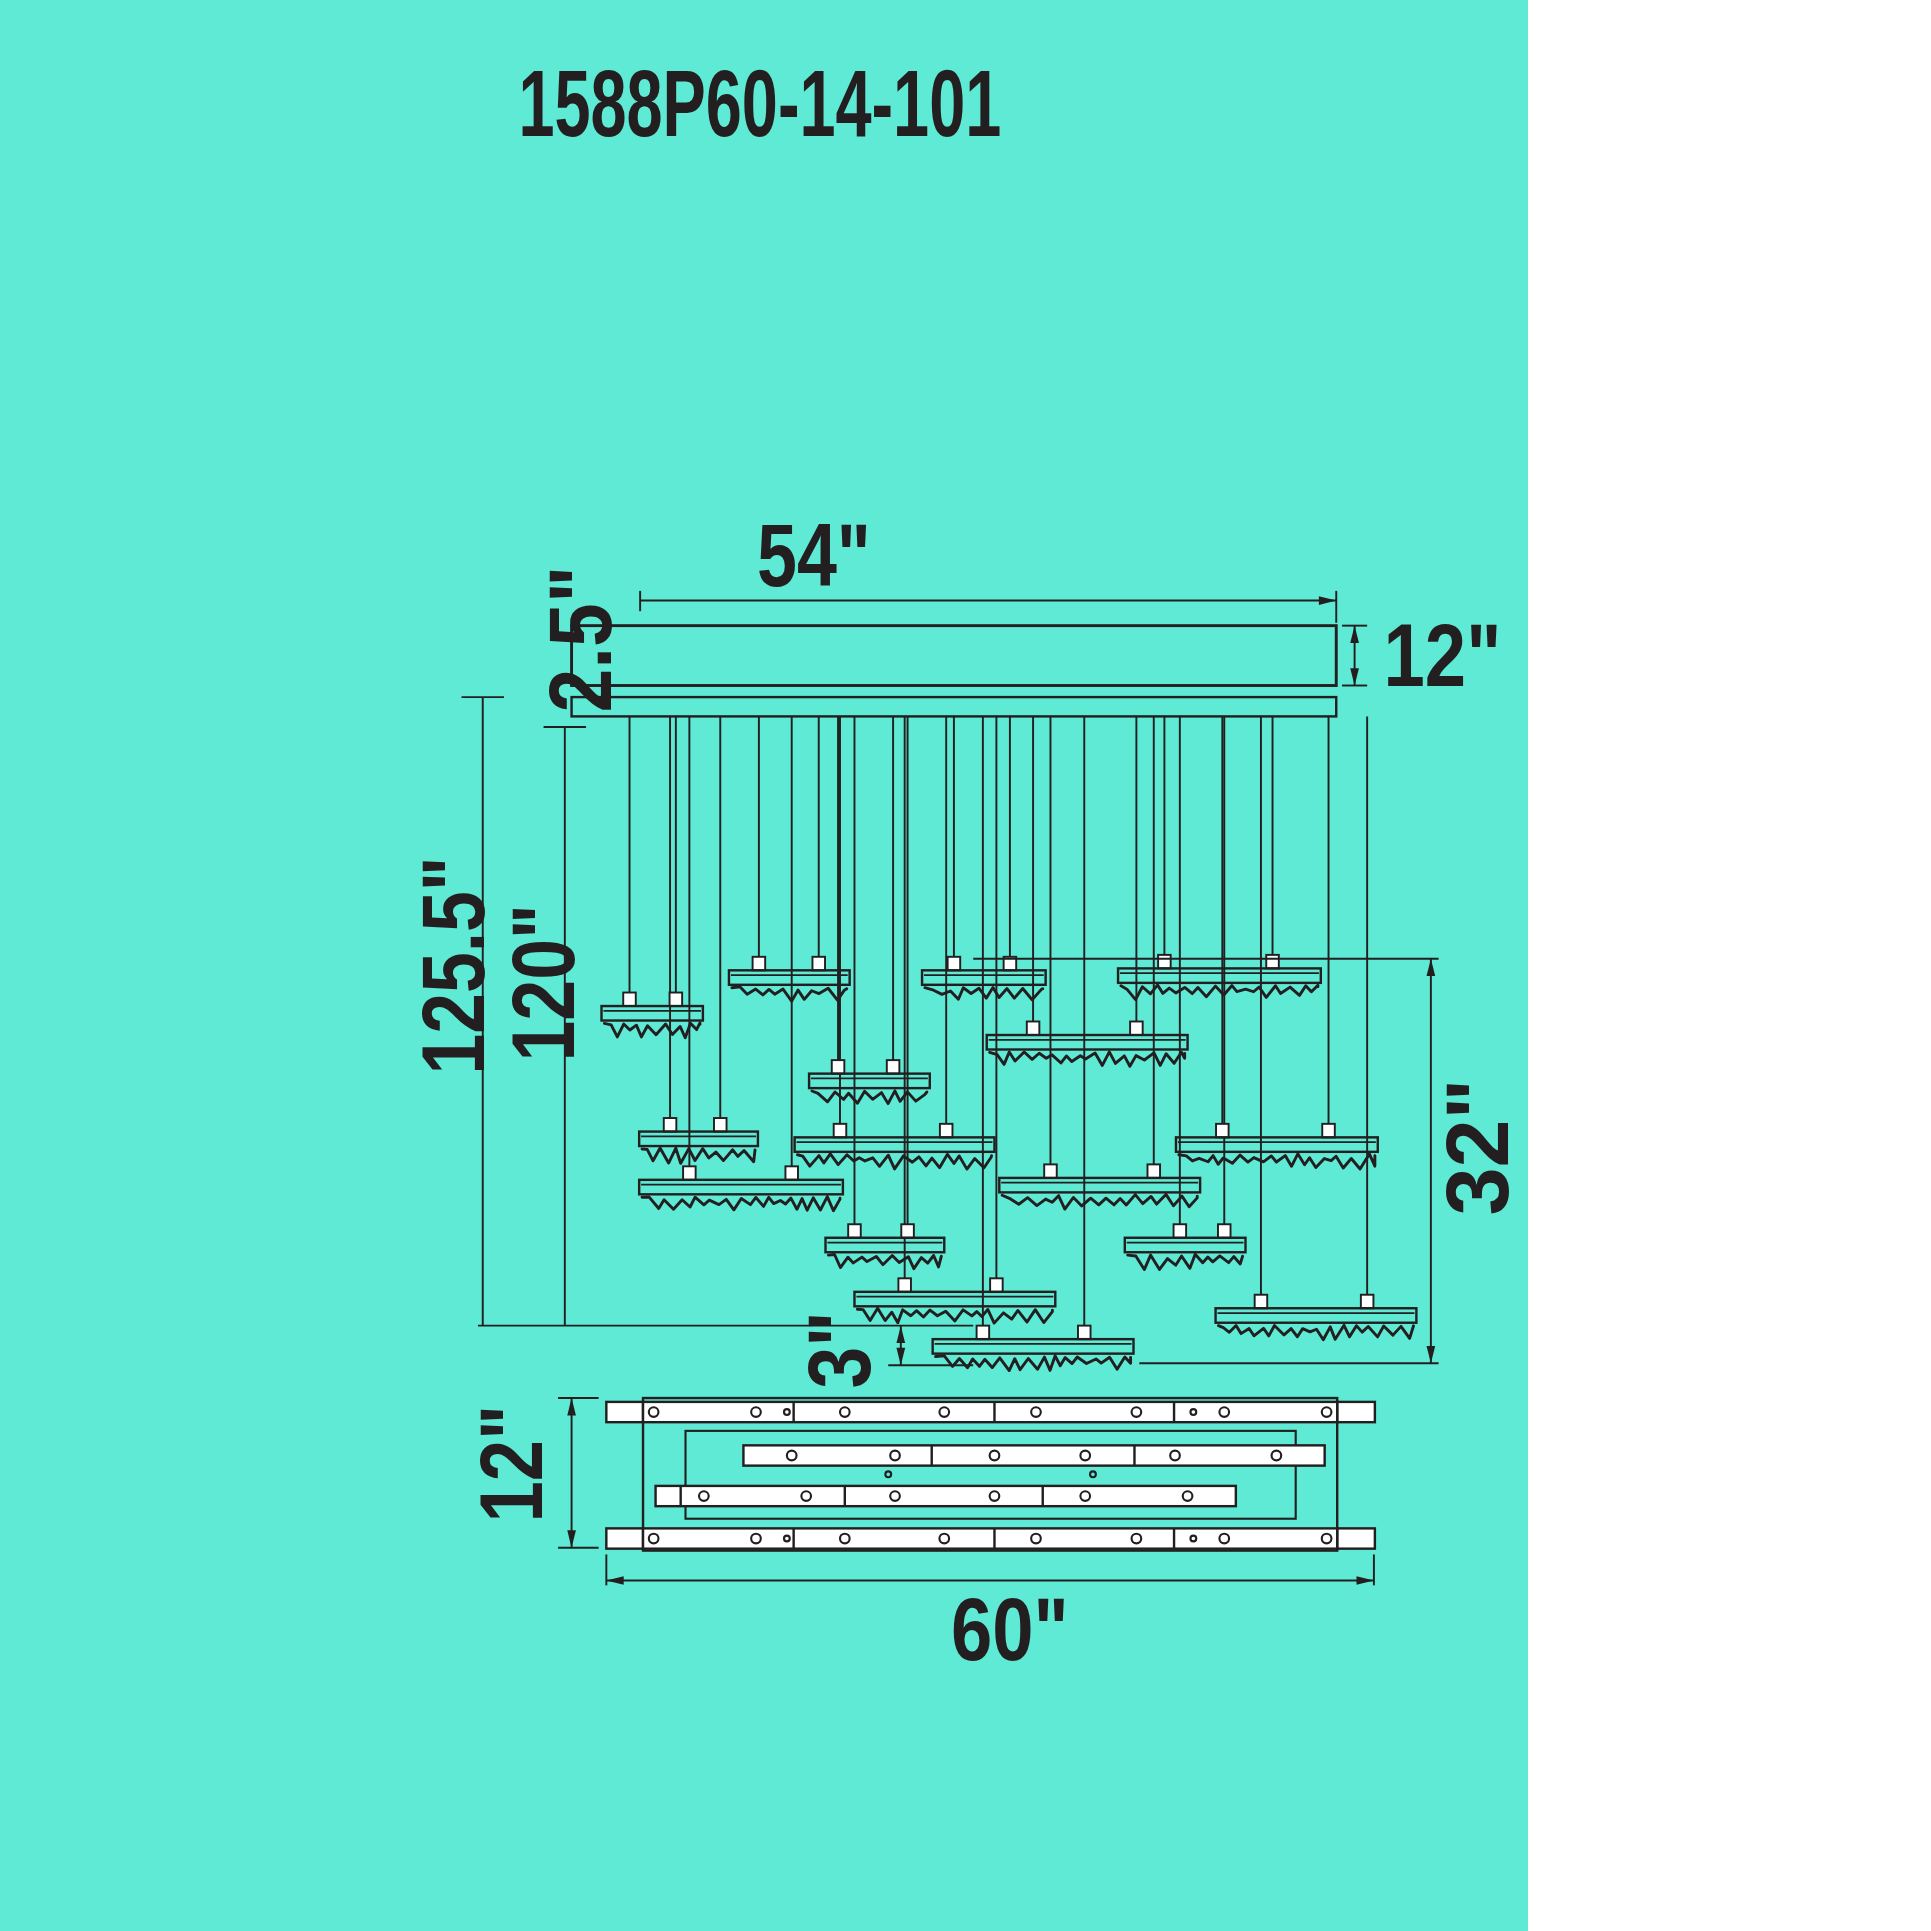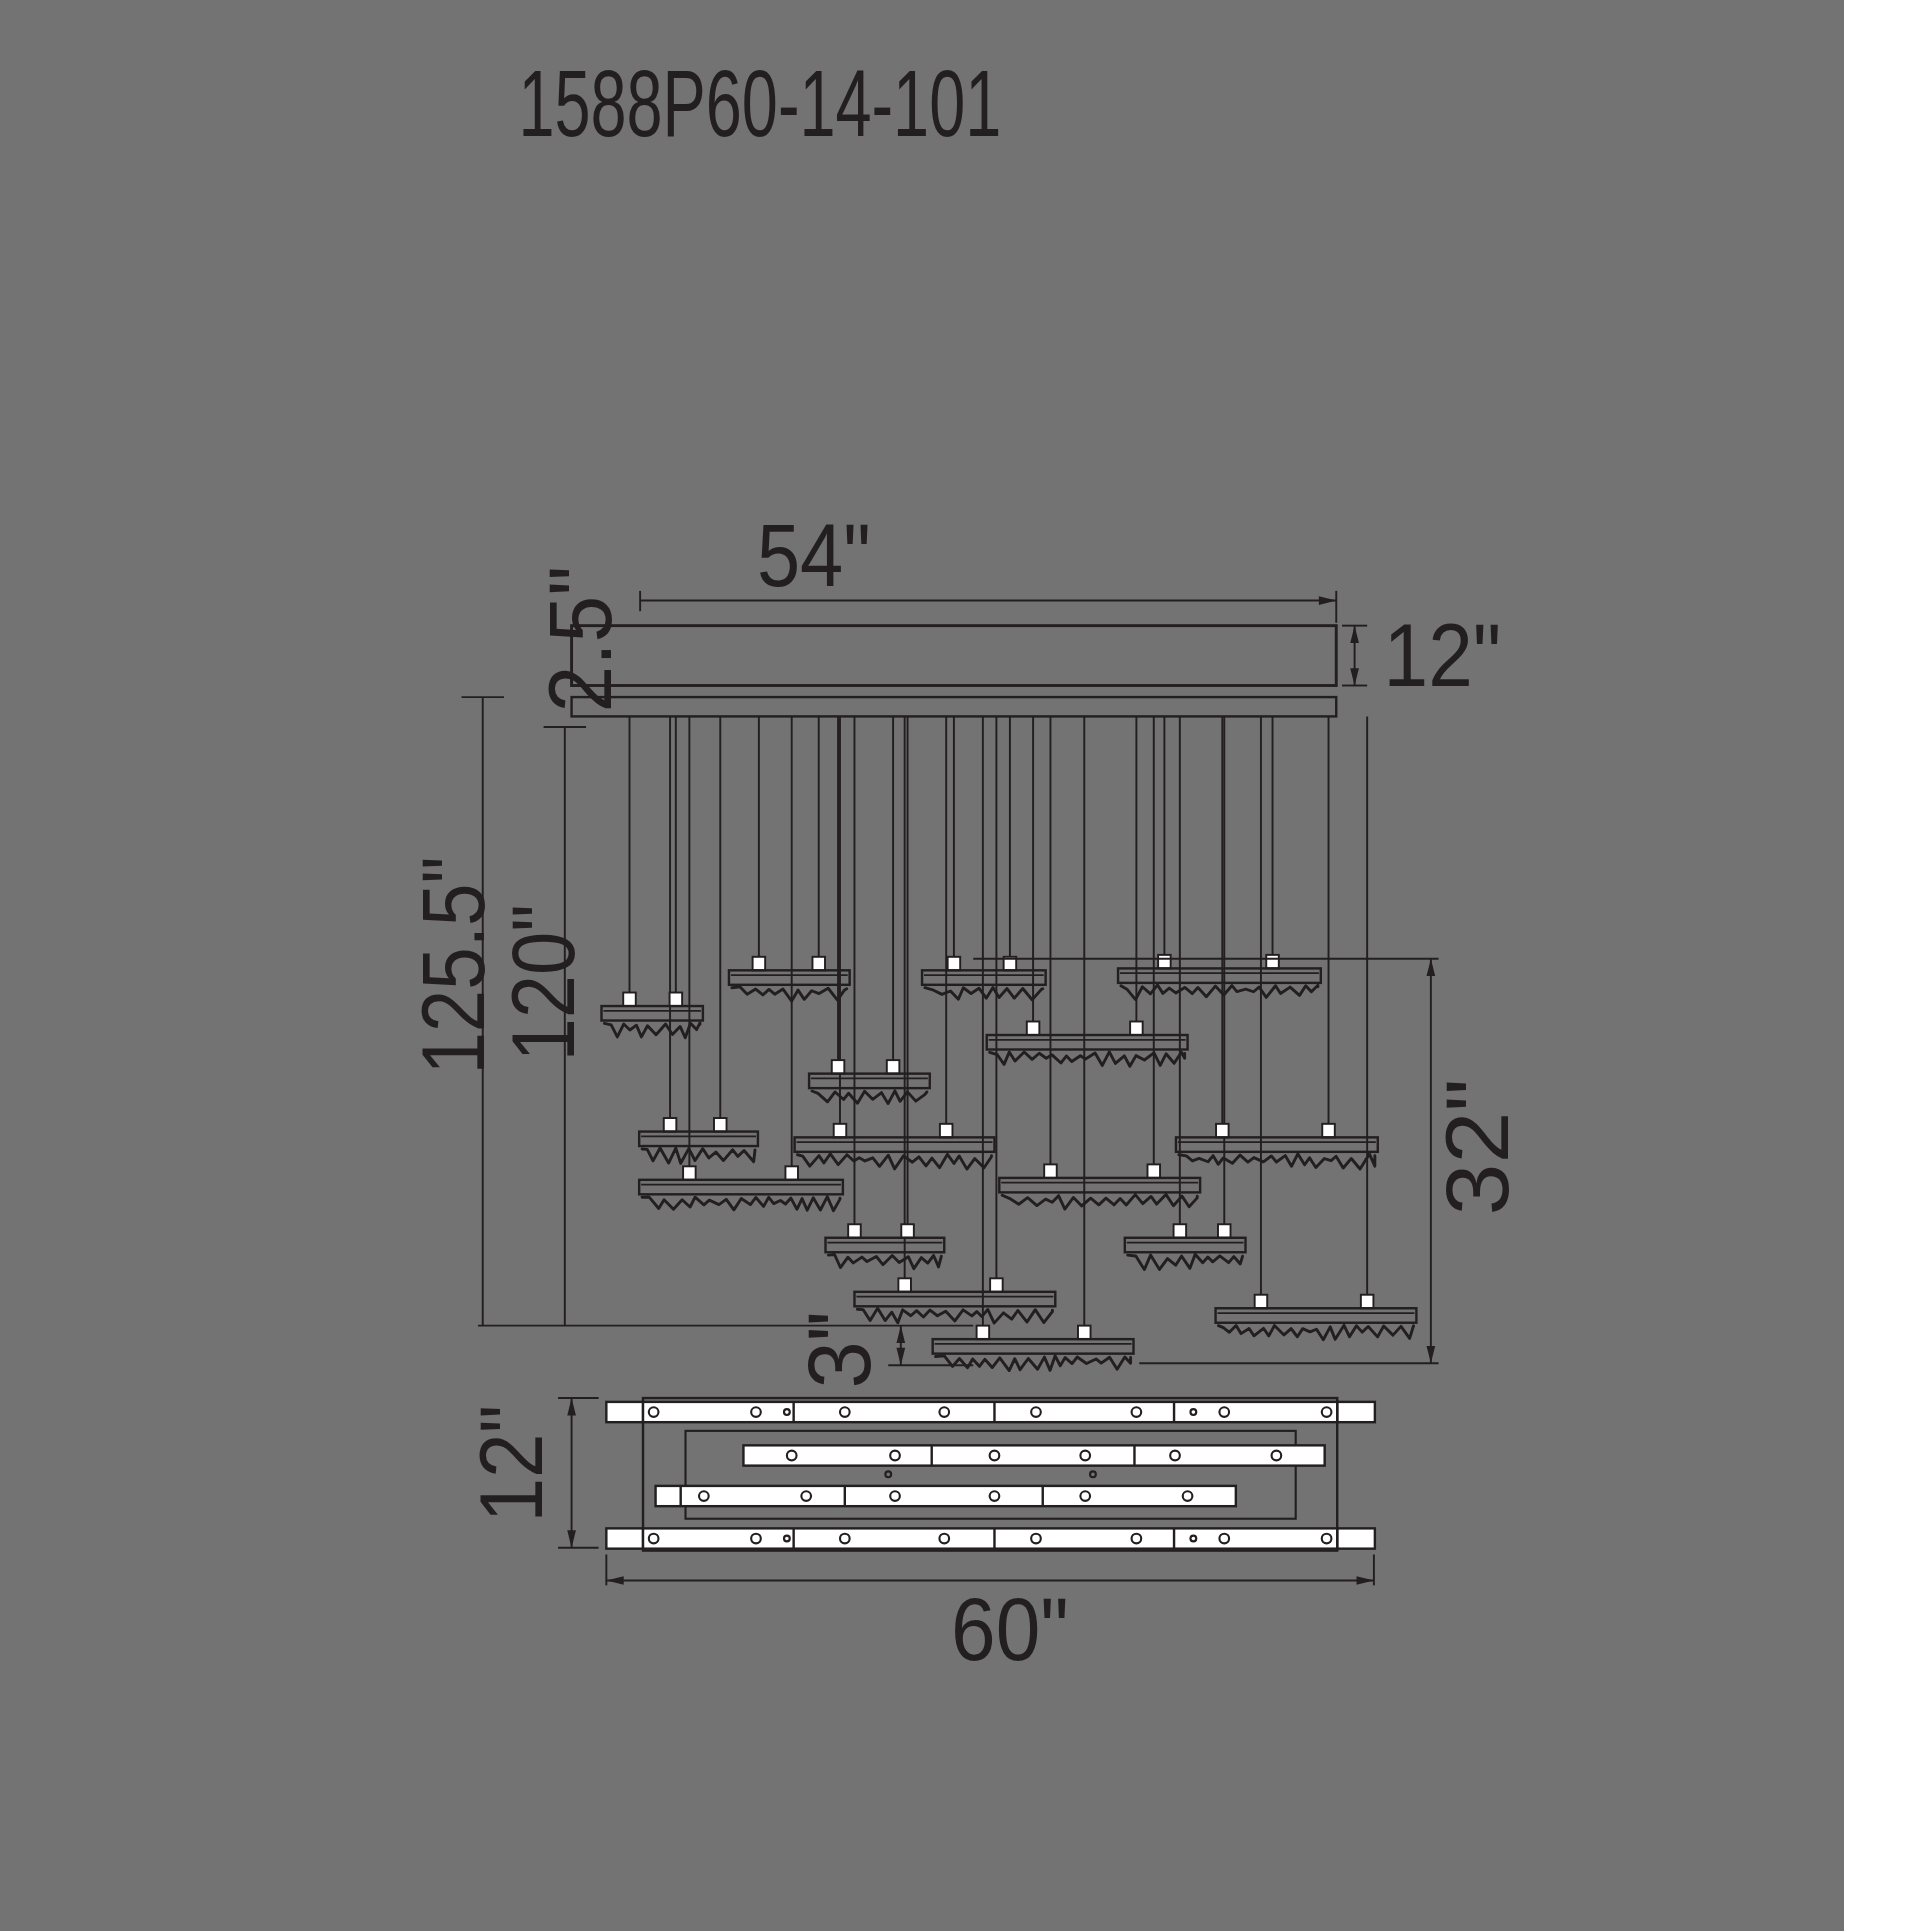--- a/index.html
+++ b/index.html
@@ -1,16 +1,16 @@
 <!DOCTYPE html>
 <html><head>
 <meta charset="utf-8">
 <style>
   html,body{margin:0;padding:0;background:#ffffff;}
-  .page{width:1844px;height:1931px;position:relative;background:#737373;overflow:hidden;}
+  .page{width:1528px;height:1931px;position:relative;background:#5eead4;overflow:hidden;font-weight:bold;}
   svg{position:absolute;left:0;top:0;}
   text{font-family:"Liberation Sans","DejaVu Sans",sans-serif;fill:#231f20;}
   .title-text{font-size:97px;}
   .dim-text{font-size:92px;}
 </style>
 </head>
 <body>
 
 <div class="page">
   <svg width="1931" height="1931" viewBox="0 0 2000 2000">

